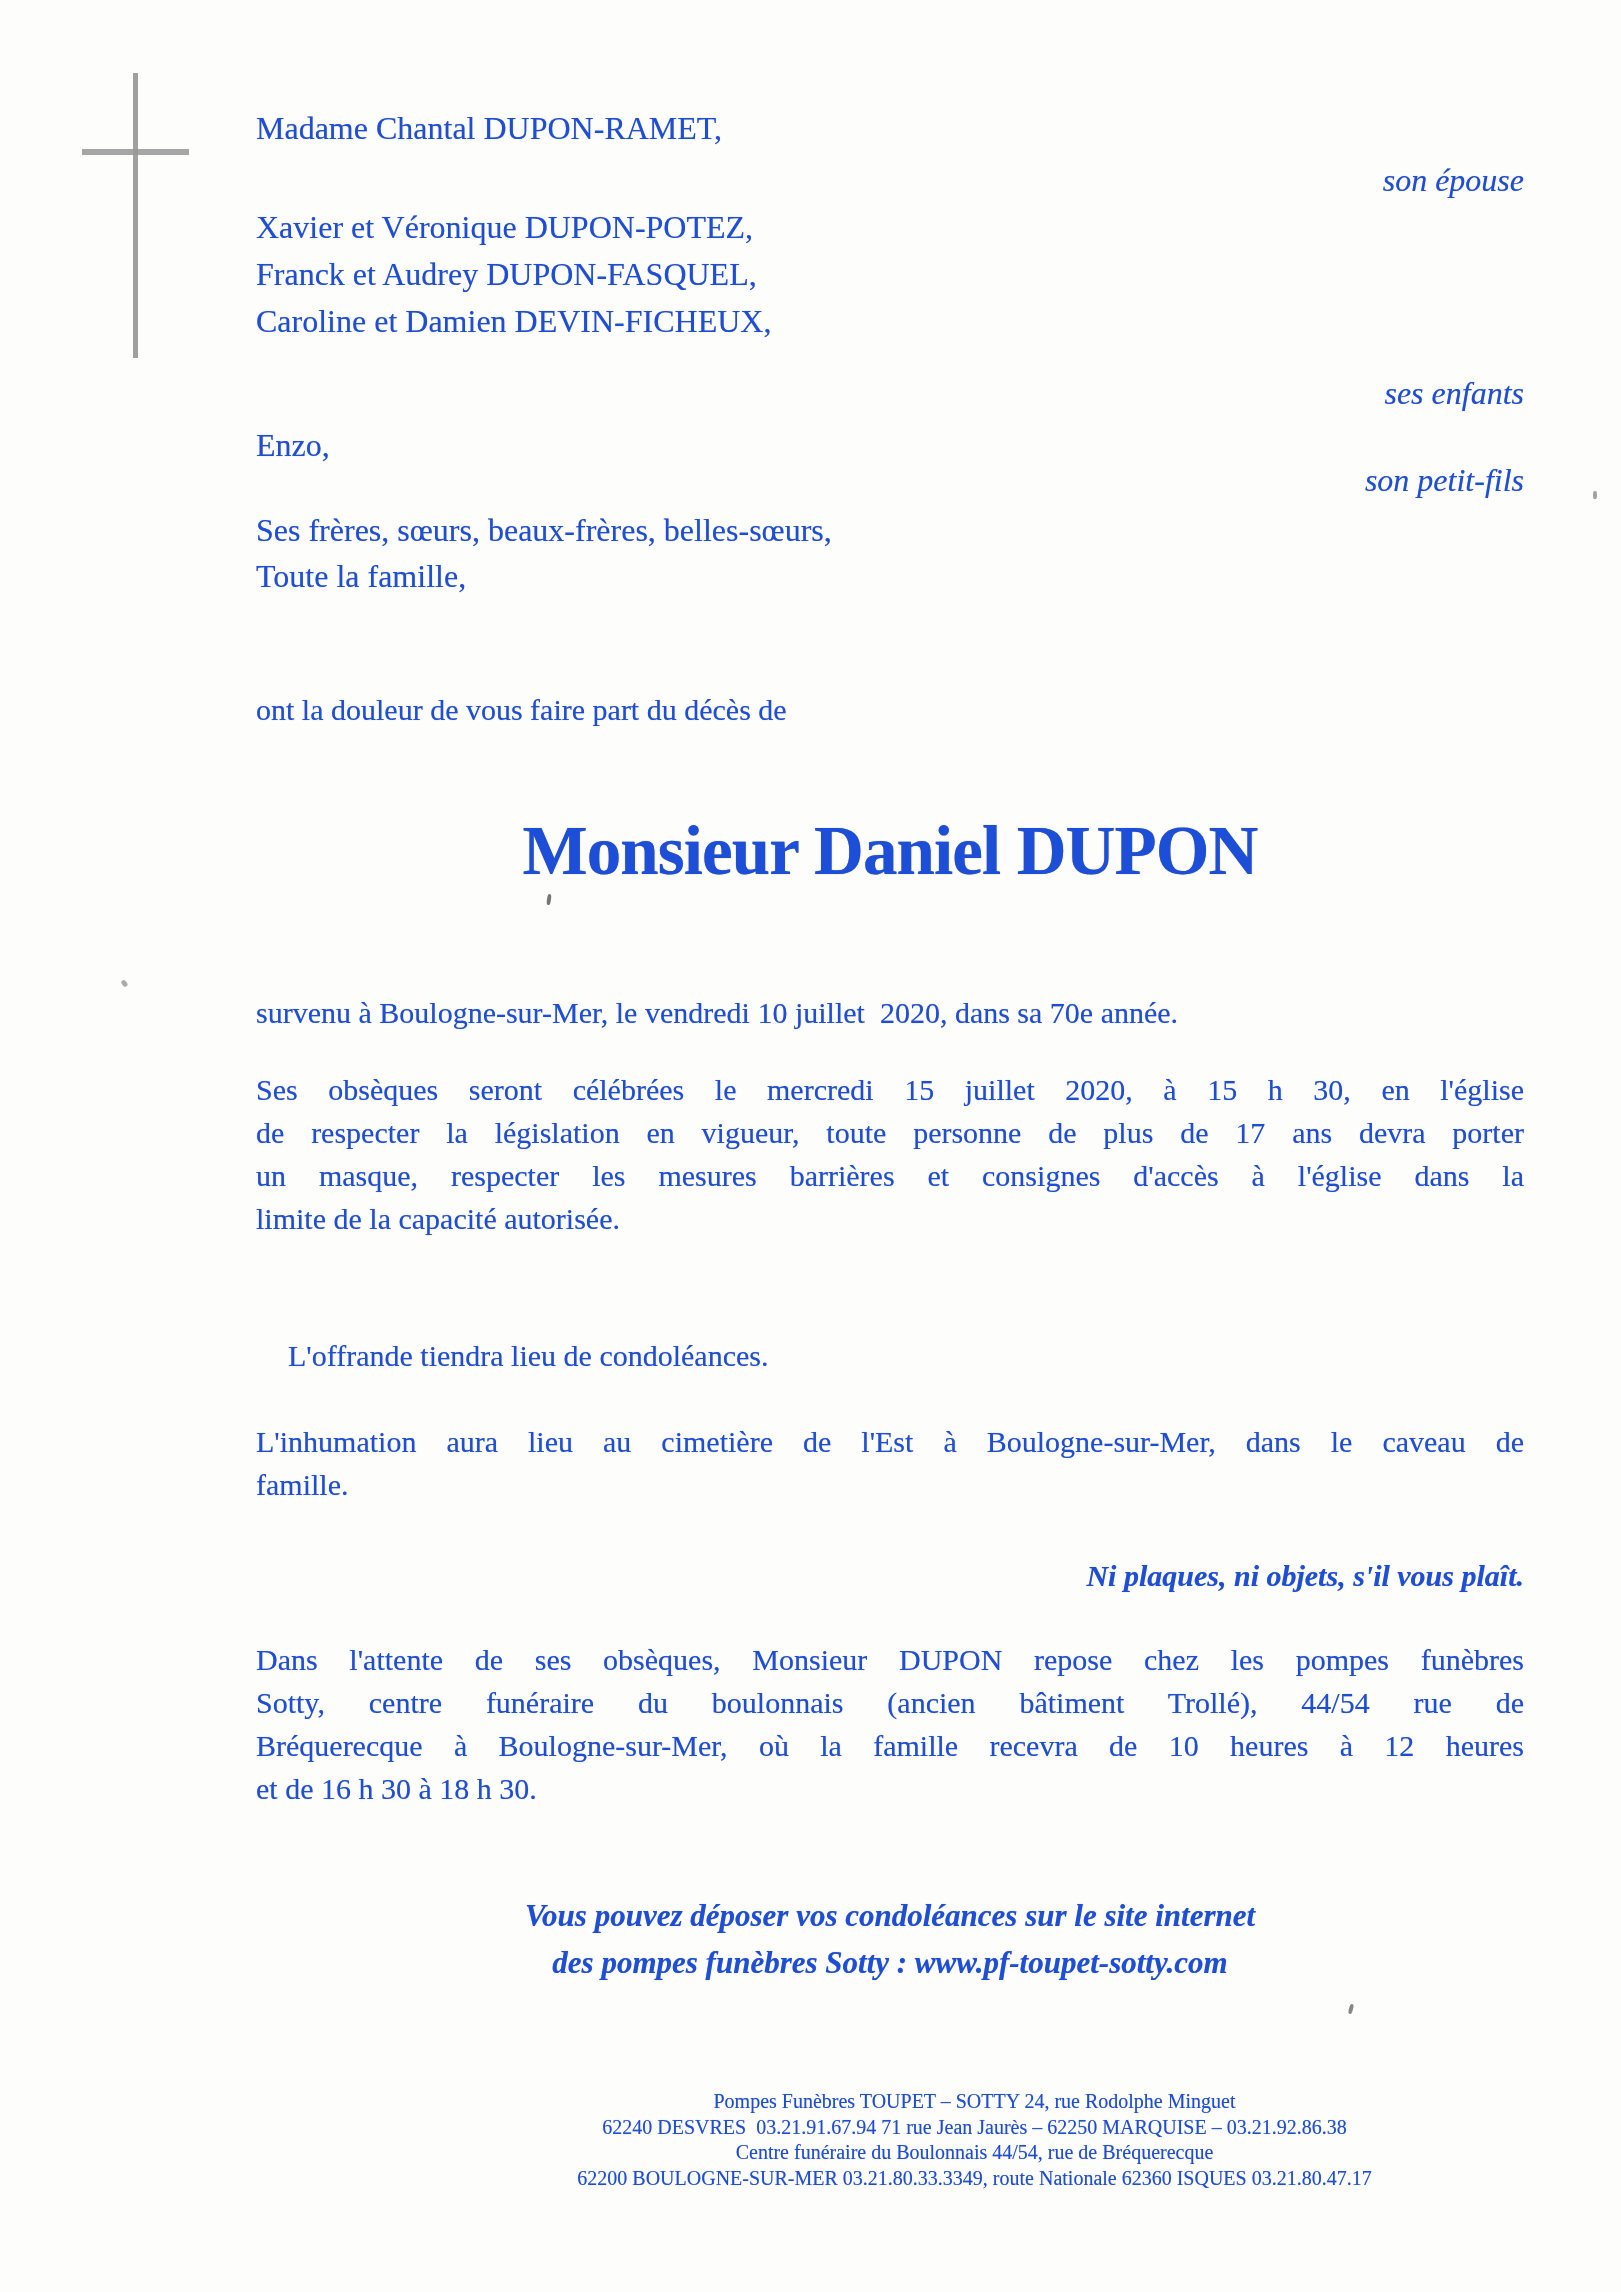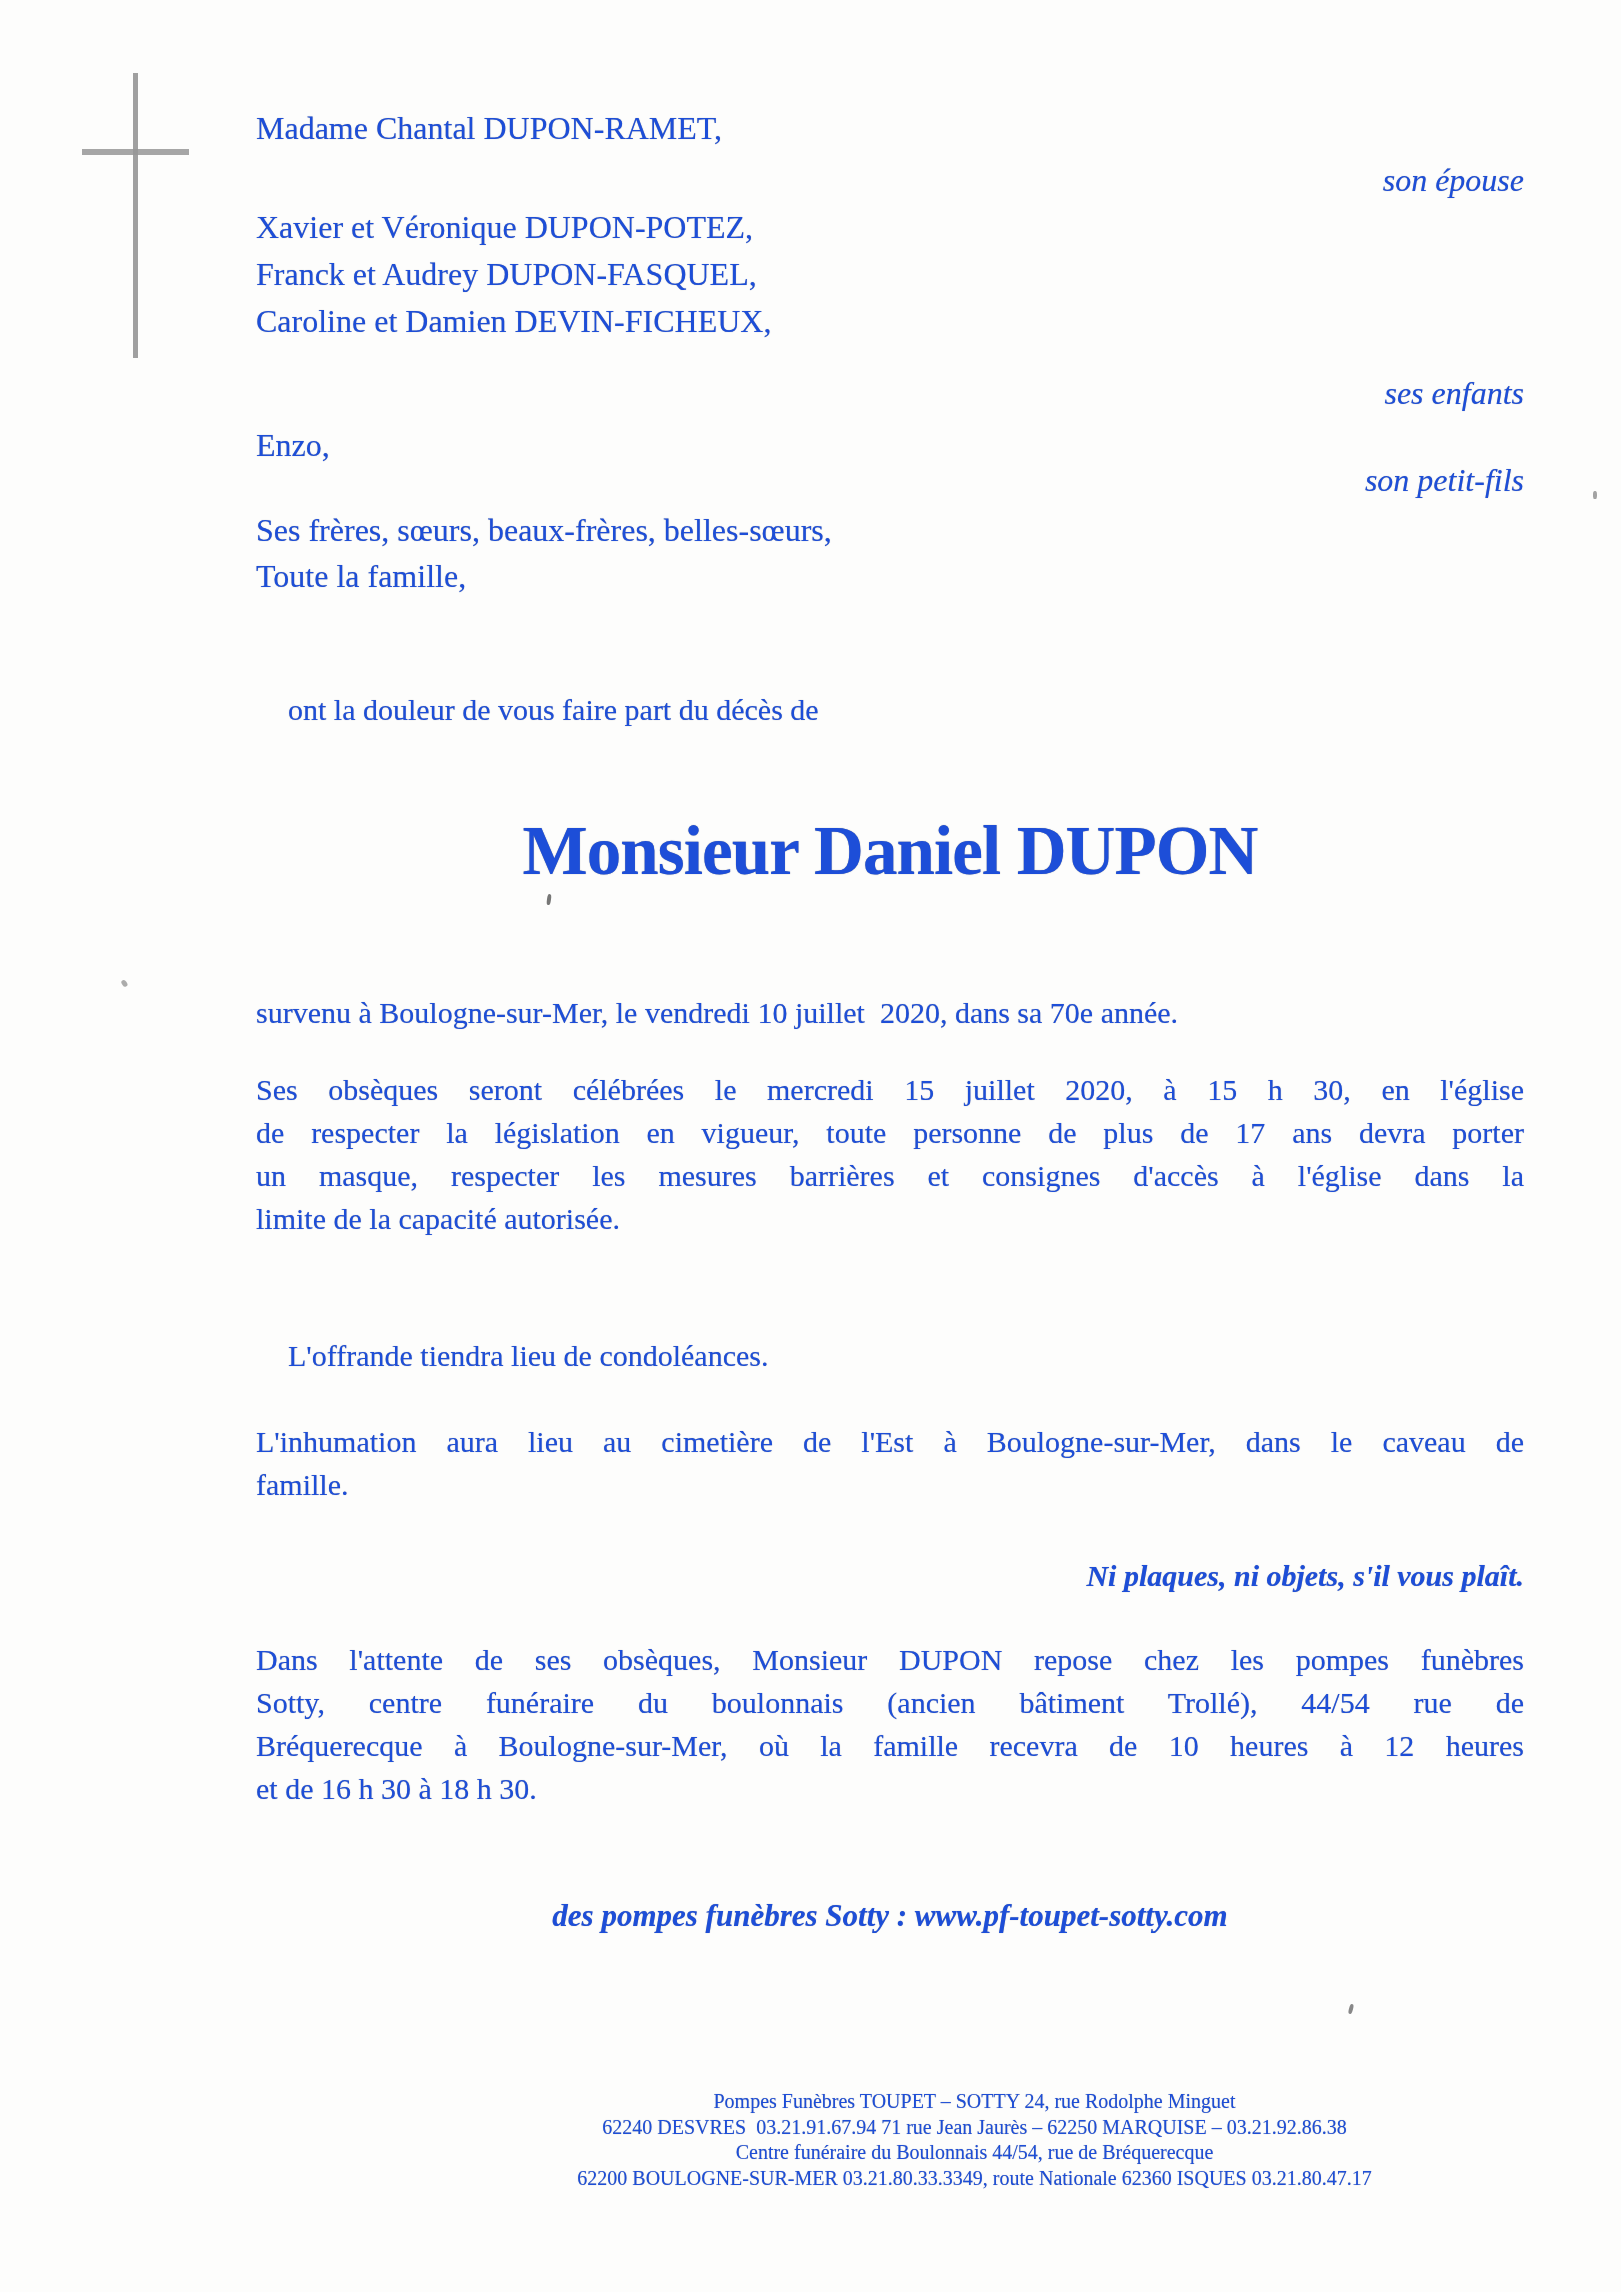--- a/index.html
+++ b/index.html
@@ -20,21 +20,21 @@
   .jl{text-align:justify;text-align-last:justify;}
   .center{text-align:center;}
 
   #spouse-name{top:107px;}
   #spouse-rel{top:159px;}
   #children-names{top:204px;line-height:47px;}
   #children-rel{top:372px;}
   #grandson-name{top:424px;}
   #grandson-rel{top:459px;}
   #relatives{top:507px;line-height:46px;}
-  #intro{top:688px;margin-left:32px;}
+  #intro{top:688px;}
   #deceased-name{
     top:811px;font-size:69px;line-height:81px;font-weight:bold;
     letter-spacing:-0.9px;text-align:center;
     text-shadow:0 0 0.9px rgba(22,22,22,.5);
   }
   #death-info{top:991px;}
   #ceremony{top:1068px;}
   #offering{top:1334px;margin-left:32px;}
   #burial{top:1420px;}
   #request{top:1554px;}
@@ -112,20 +112,21 @@
   <div class="txt right bi" id="request">Ni plaques, ni objets, s'il vous plaît.</div>
 
   <div class="txt" id="repose">
     <div class="jl">Dans l'attente de ses obsèques, Monsieur DUPON repose chez les pompes funèbres</div>
     <div class="jl">Sotty, centre funéraire du boulonnais (ancien bâtiment Trollé), 44/54 rue de</div>
     <div class="jl">Bréquerecque à Boulogne-sur-Mer, où la famille recevra de 10 heures à 12 heures</div>
     <div>et de 16 h 30 à 18 h 30.</div>
   </div>
 
   <div class="txt center bi" id="condolences">
+    <div>Vous pouvez déposer vos condoléances sur le site internet</div>
     <div>des pompes funèbres Sotty : www.pf-toupet-sotty.com</div>
   </div>
 
   <div id="footer">
     <div>Pompes Funèbres TOUPET – SOTTY 24, rue Rodolphe Minguet</div>
     <div>62240 DESVRES &nbsp;03.21.91.67.94 71 rue Jean Jaurès – 62250 MARQUISE – 03.21.92.86.38</div>
     <div>Centre funéraire du Boulonnais 44/54, rue de Bréquerecque</div>
     <div>62200 BOULOGNE-SUR-MER 03.21.80.33.3349, route Nationale 62360 ISQUES 03.21.80.47.17</div>
   </div>
 

